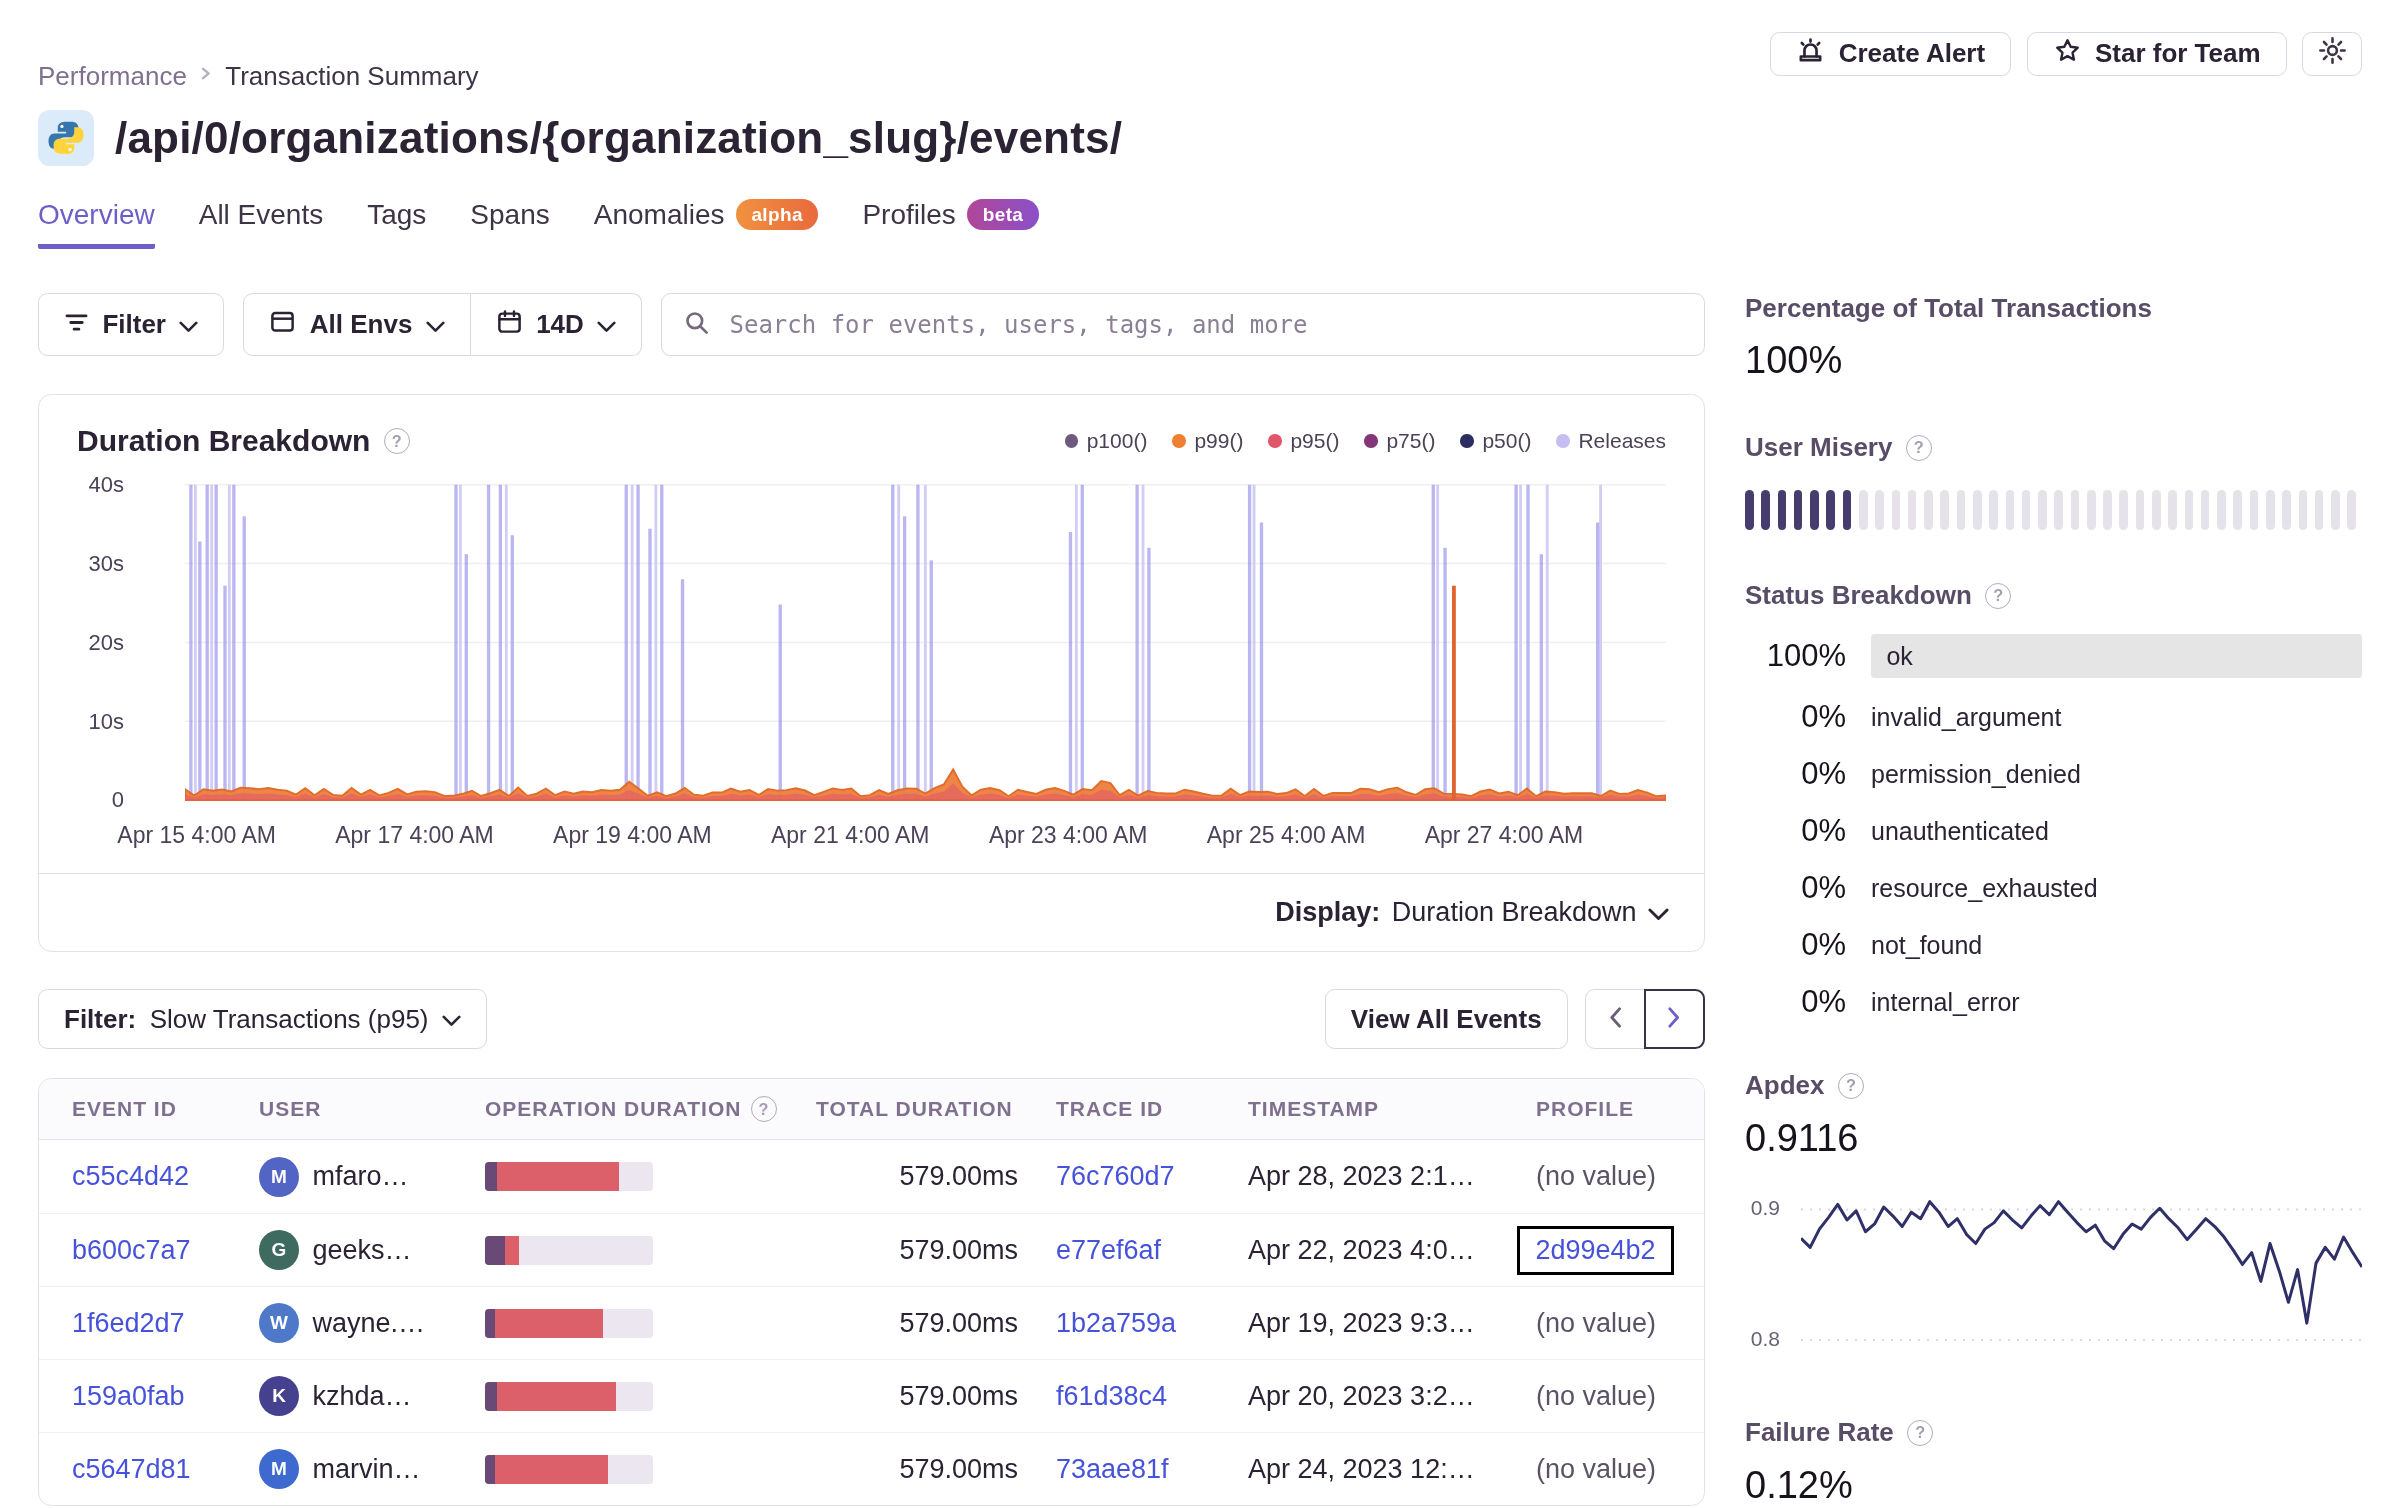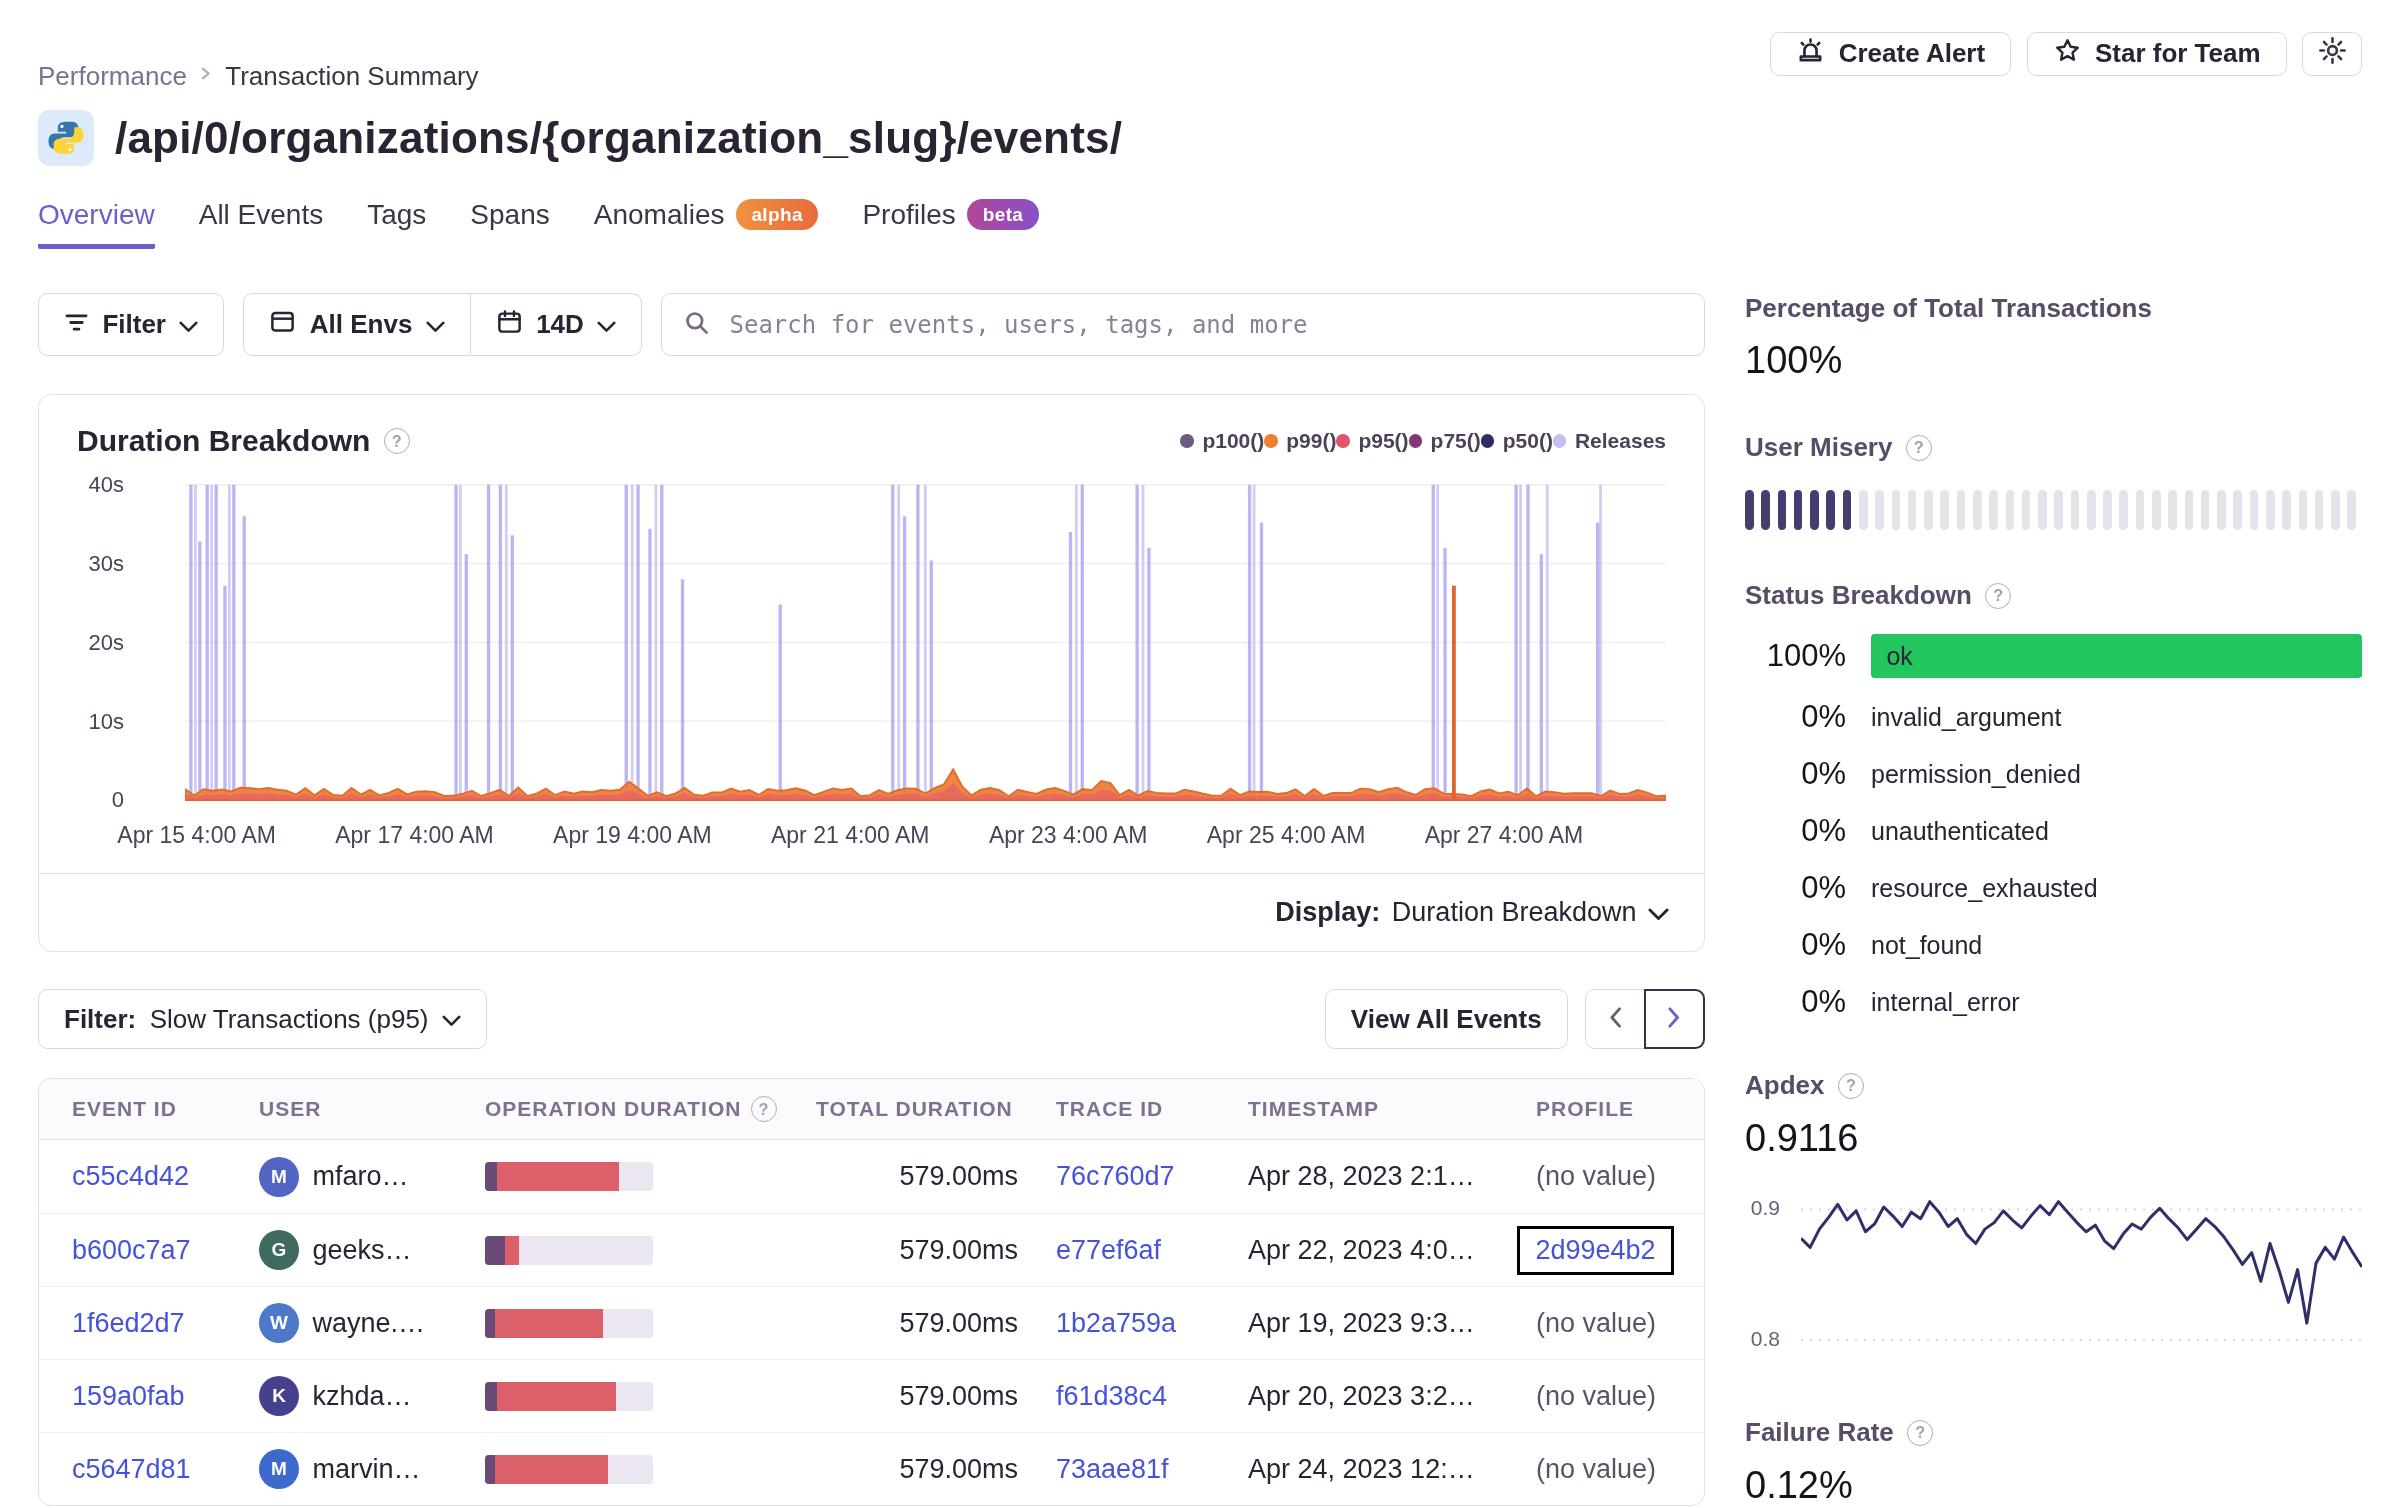--- a/index.html
+++ b/index.html
@@ -54,21 +54,21 @@
   .search { flex:1; display:flex; align-items:center; gap:17.3px; border:1.9px solid var(--border); border-radius:9.6px; padding:0 21px; background:#fff; }
   .search input { flex:1; border:0; outline:0; font-family:"DejaVu Sans Mono", monospace; font-size:24px; color:#2B2233; background:transparent; }
   .search input::placeholder { color:#8A7F95; }
 
   .card { border:1.9px solid var(--card-border); border-radius:13.4px; background:#fff; }
 
   
   .chart-card { margin-top:38px; }
   .chart-head { display:flex; align-items:center; justify-content:space-between; padding:29px 38px 7.7px 38px; }
   .chart-title { display:flex; align-items:center; gap:13.4px; font-size:30px; font-weight:700; }
-  .legend { display:flex; font-size:21px; color:#4D4158; align-items:center;font-weight:bold; }
+  .legend { display:flex; gap:25px; font-size:21px; color:#4D4158; align-items:center; }
   .legend-item { display:flex; align-items:center; gap:8.6px; }
   .dot { width:13.4px; height:13.4px; border-radius:50%; flex:none; }
   .chart-body { display:flex; padding:11.5px 38px 0 17.3px;gap:48px; }
   .y-axis { width:81px; height:327px; position:relative; font-size:22px; color:#4D4158; flex:none; }
   .y-axis span { position:absolute; right:13.4px; }
   .plot { flex:1; height:327px; position:relative; min-width:0; }
   .plot svg { display:block; width:100%; height:327px; }
   .x-axis { position:relative; height:50px; margin:7.7px 38px 3.8px 98px; font-size:23px; color:#4D4158; }
   .x-axis span { position:absolute; top:9.6px; transform:translateX(-50%); white-space:nowrap; }
   .chart-foot { border-top:1.9px solid var(--card-border); margin-top:11.5px; padding:23px 35px; display:flex; justify-content:flex-end; align-items:center; gap:11.5px; font-size:27px; }
@@ -114,21 +114,21 @@
   .side-section { margin-bottom:50px; }
   .side-head { display:flex; align-items:center; gap:13.4px; font-size:26px; font-weight:700; color:#584C66; margin:0 0 15.4px 0; }
   .big-val { font-size:38px; color:#18121C; }
   .misery { display:flex; gap:7.7px; margin-top:27px; }
   .misery i { width:8.6px; height:40px; border-radius:4.8px; background:#E5E2E9; flex:none; }
   .misery i.on { background:#463D6E; }
   .status-rows { margin-top:23px; }
   .status-row { display:flex; align-items:center; margin-bottom:21px; }
   .status-pct { width:101px; text-align:right; font-size:31px; color:#18121C; flex:none; }
   .status-label { margin-left:25px; font-size:25px; color:#2B2233; }
-  .status-bar { flex:1; margin-left:25px; background:#22c55e; border-radius:3.8px; height:44px; display:flex; align-items:center; padding:0 15.4px; font-size:25px; color:#2B2233; }
+  .status-bar { flex:1; margin-left:25px; background:#e5e5e5; border-radius:3.8px; height:44px; display:flex; align-items:center; padding:0 15.4px; font-size:25px; color:#2B2233; }
   .spark { display:flex; margin-top:15.4px; }
   .spark-gutter { width:56px; position:relative; font-size:21px; color:#6A5F75; flex:none; }
   .spark-gutter .g-top { position:absolute; top:21px; left:5.8px; }
   .spark-gutter .g-bot { position:absolute; top:152px; left:5.8px; }
   .spark svg { flex:1; height:192px; min-width:0; display:block; width:100%; }
 </style>
 </head>
 <body>
 
 <div class="page">

